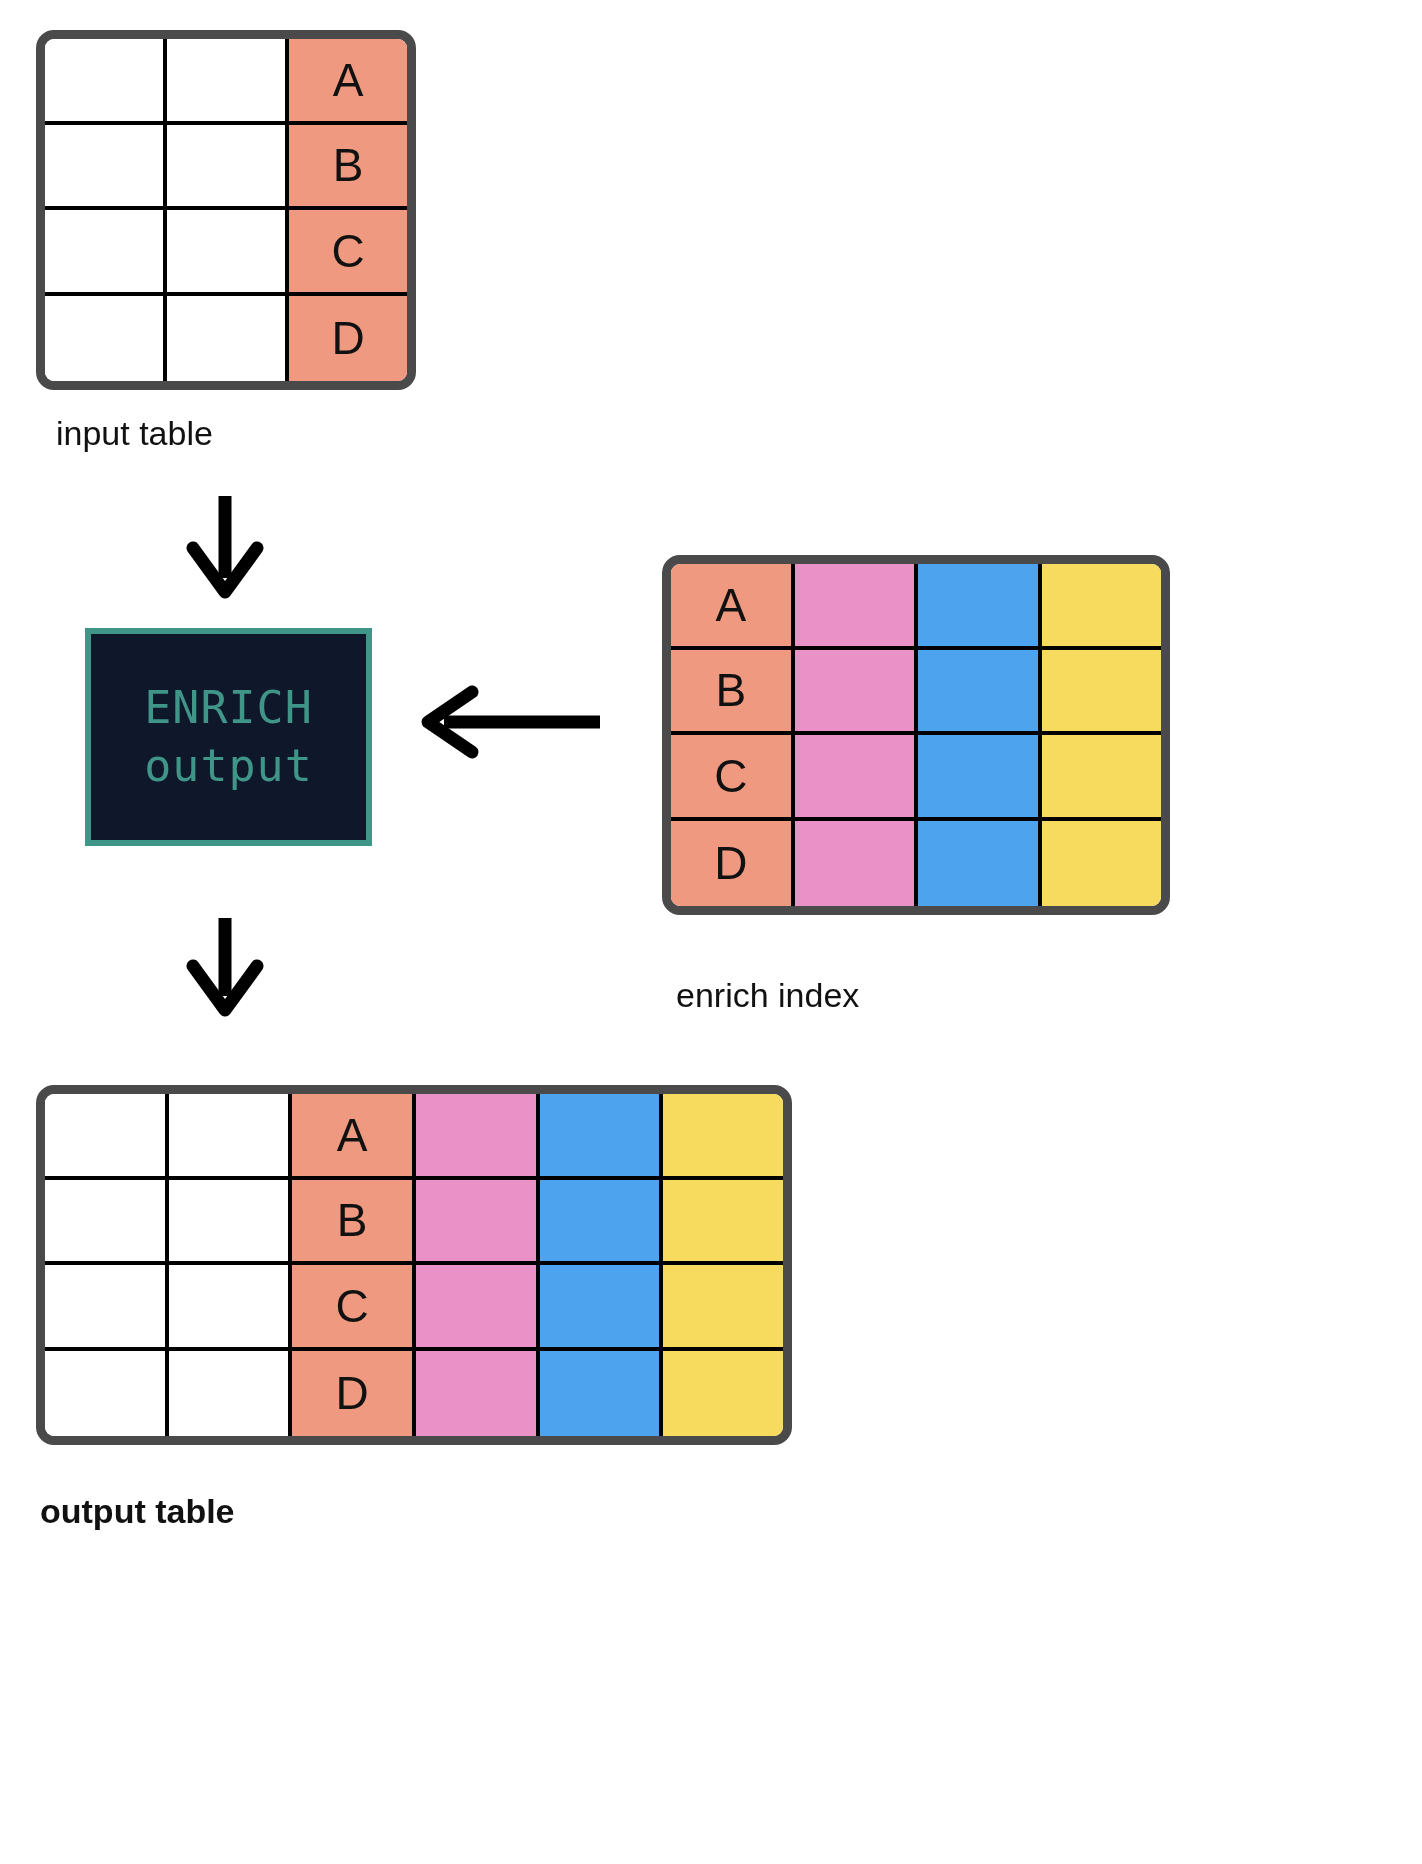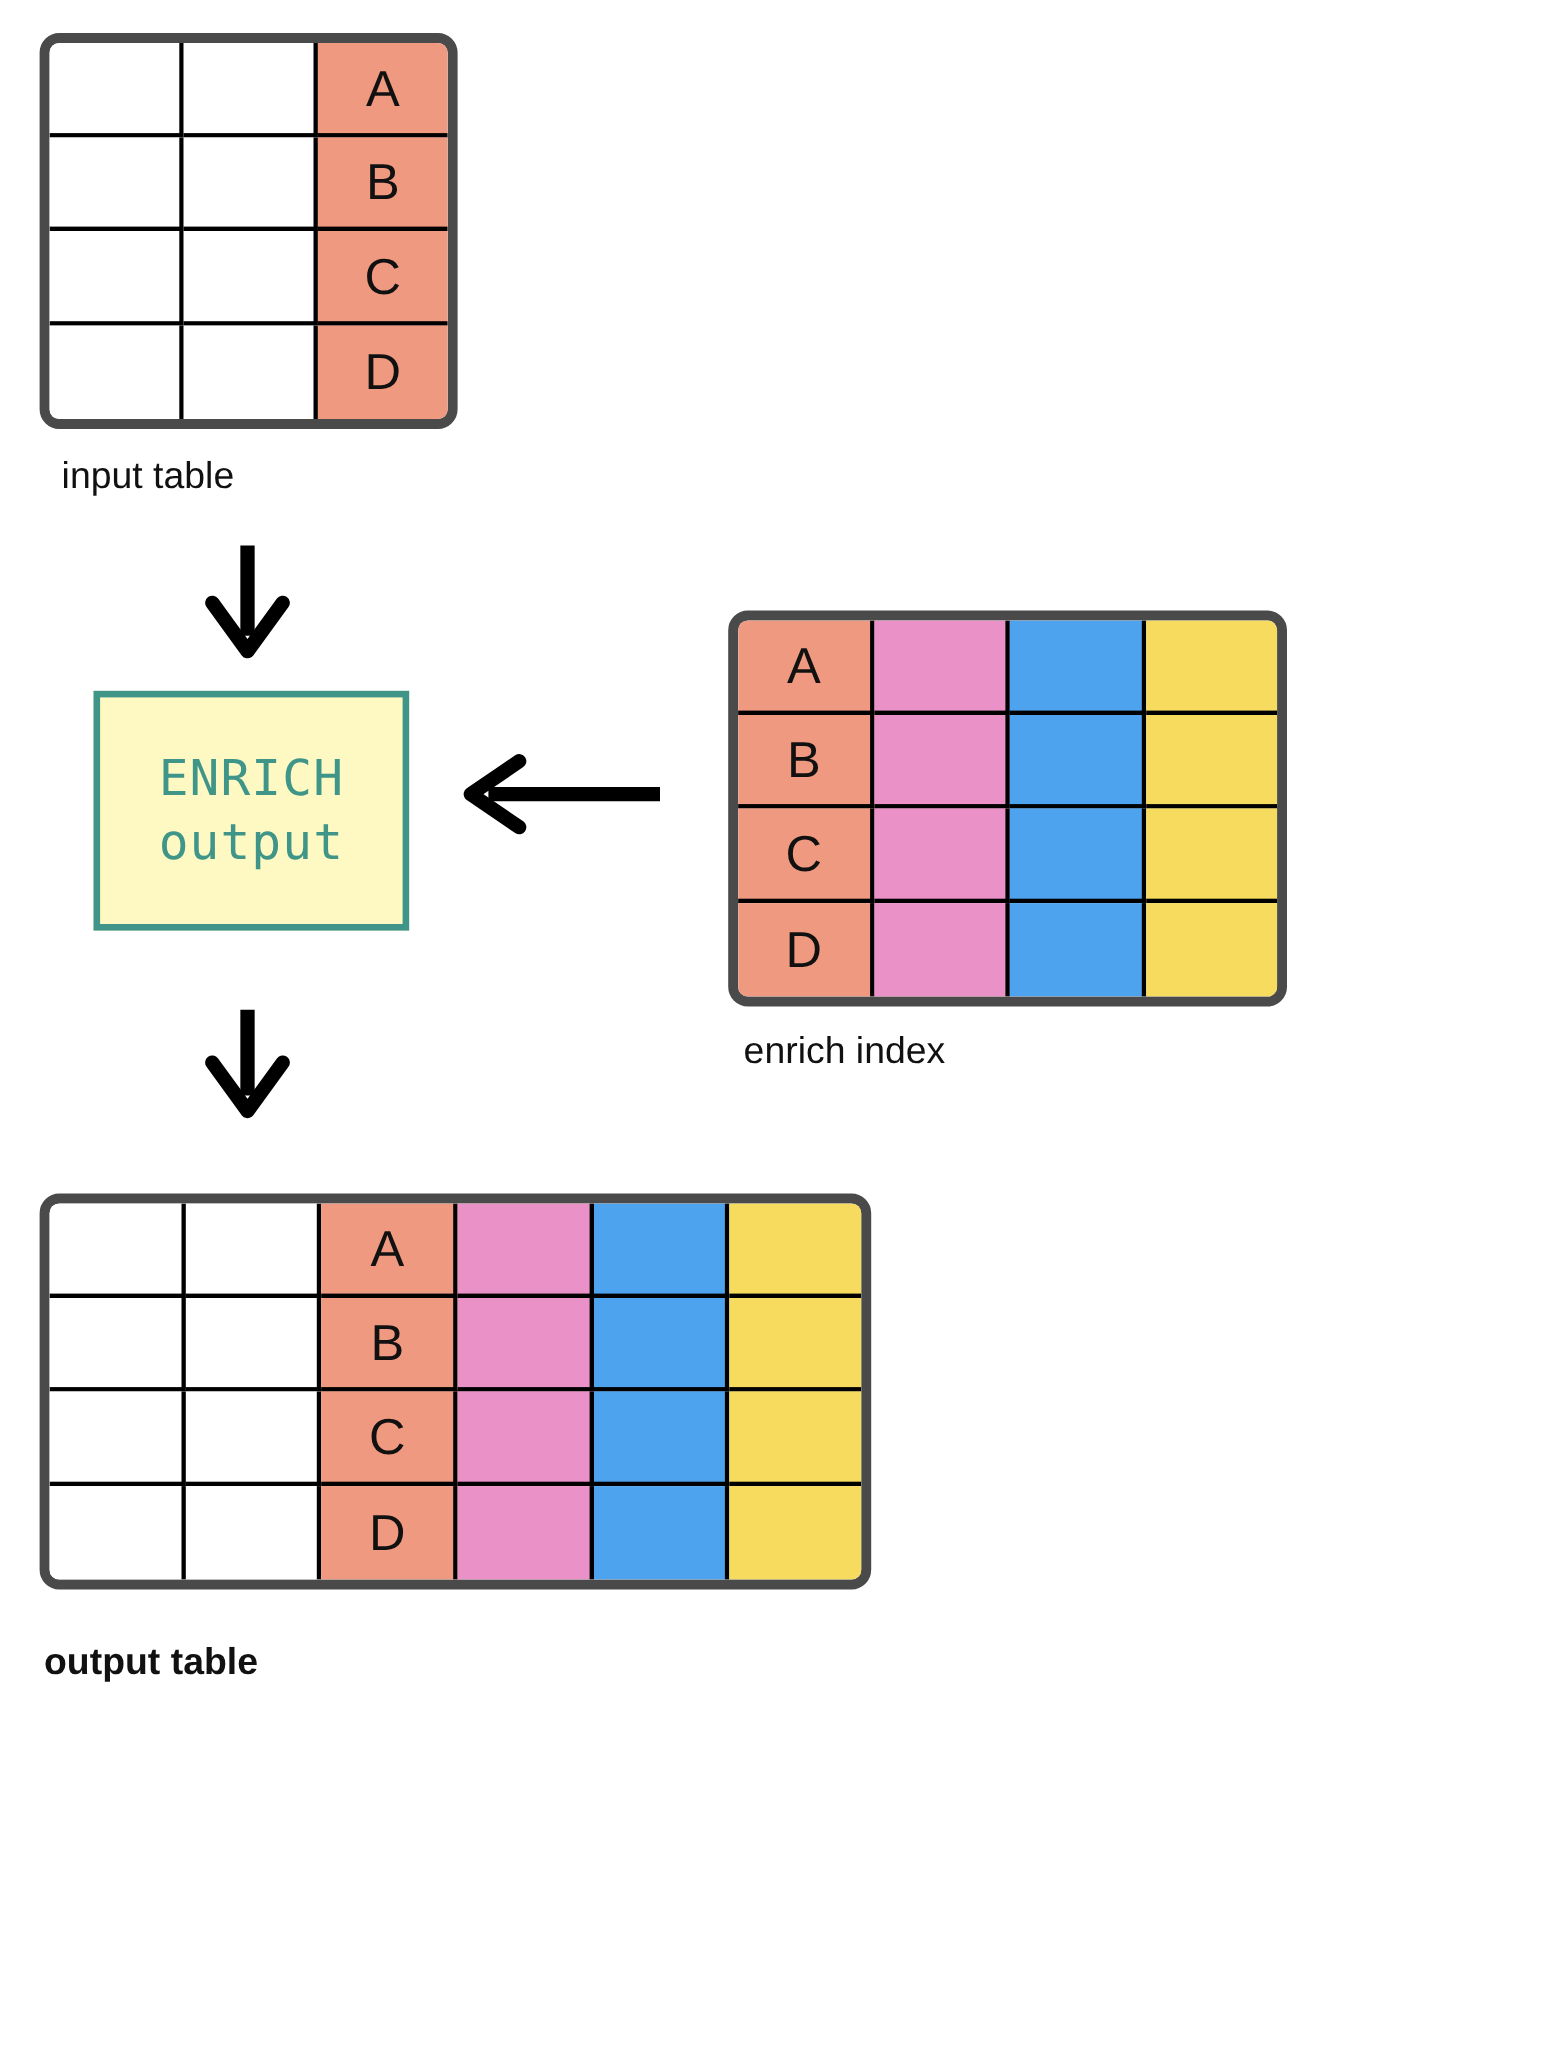--- a/index.html
+++ b/index.html
@@ -74,31 +74,31 @@
 
   
   .caption {
     position: absolute;
     font-size: 34px;
     color: #111111;
     white-space: nowrap;
     font-family: "Liberation Sans", sans-serif;
   }
   #caption-input  { left: 56px;  top: 414px; }
-  #caption-enrich { left: 676px; top: 936px; }
+  #caption-enrich { left: 676px; top: 976px; }
   #caption-output { left: 40px;  top: 1492px; font-weight: bold; }
 
   
   #enrich-command-box {
     position: absolute;
     left: 85px; top: 628px;
     width: 287px; height: 218px;
     box-sizing: border-box;
     border: 6px solid #3f9588;
-    background: #fef9c3;
+    background: #0f172a;
     display: flex;
     flex-direction: column;
     align-items: center;
     justify-content: center;
   }
   #enrich-command-box .cmd-line {
     color: #3f9588;
     font-family: "DejaVu Sans Mono", monospace;
     font-size: 45px;
     line-height: 1.28;

